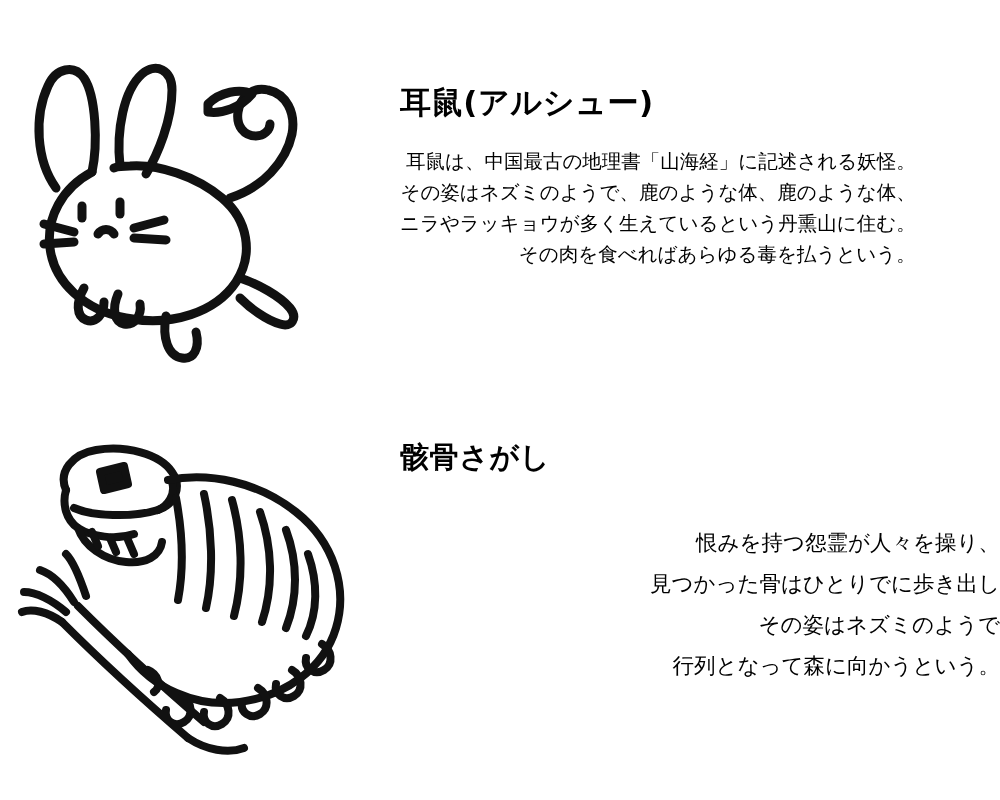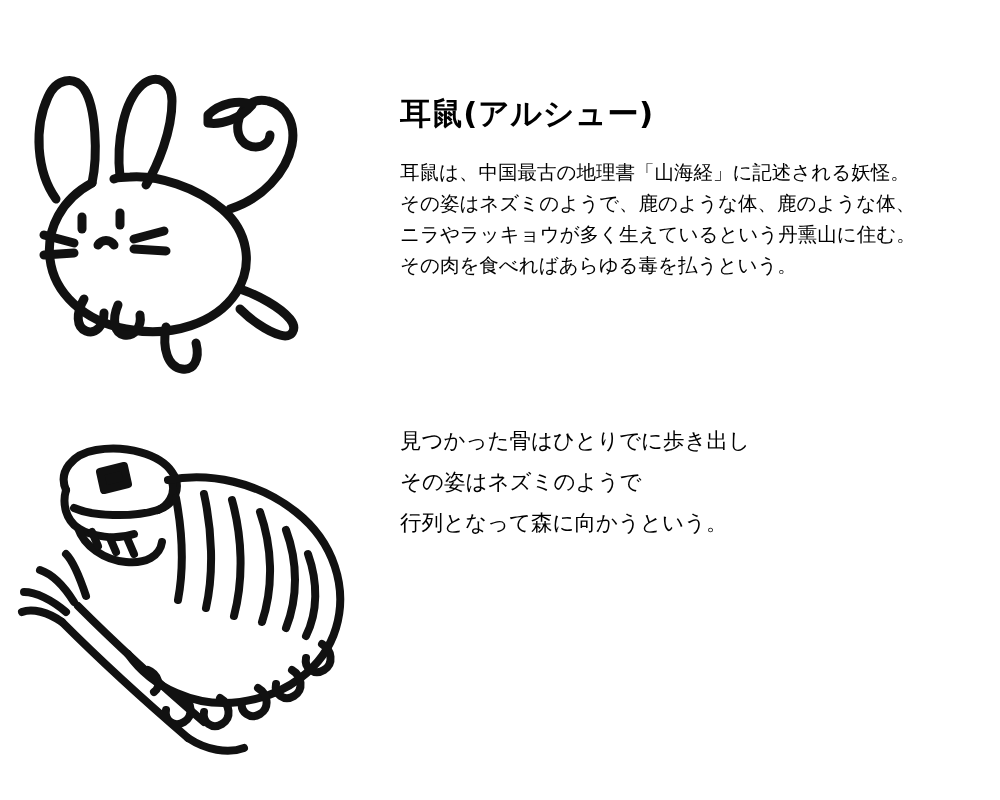--- a/index.html
+++ b/index.html
@@ -20,21 +20,21 @@
     height: 800px;
     background: #ffffff;
   }
 
   .entry {
     position: absolute;
     display: flex;
     align-items: flex-start;
   }
 
-  .entry-1 { left: 0px; top: 31px; width: 808px; }
+  .entry-1 { left: 0px; top: 20px; width: 808px; }
   .entry-2 { left: 0px; top: 420px; width: 1000px; }
 
   .art {
     flex: 0 0 auto;
     position: relative;
   }
   .art-1 { width: 400px; height: 360px; }
   .art-2 { width: 400px; height: 360px; }
 
   .text-col {
@@ -54,20 +54,21 @@
   }
   .entry-2 .entry-title {
     font-size: 29px;
     margin: 18px 0 44px 0;
   }
 
   .body-line {
     font-family: "DejaVu Sans", "Liberation Sans", sans-serif;
     color: #000000;
     white-space: nowrap;
+    text-align: right;
   }
   .entry-1 .body-line {
     font-size: 19.5px;
     line-height: 31px;
   }
   .entry-2 .body-line {
     font-size: 21.5px;
     line-height: 41px;
   }
 
@@ -166,21 +167,23 @@
           <path d="M74 182 C64 166 52 154 40 150"></path>
           <path d="M86 176 C80 158 74 142 66 134"></path>
 
           <path d="M188 318 C206 330 228 334 244 328"></path>
 
           <path d="M148 250 C158 254 162 266 154 272"></path>
         </g>
       </svg>
     </div>
     <div class="text-col">
+      <div class="entry-title">骸骨さがし</div>
       <div class="entry-body">
+        <div class="body-line">恨みを持つ怨霊が人々を操り、</div>
         <div class="body-line">見つかった骨はひとりでに歩き出し</div>
         <div class="body-line">その姿はネズミのようで</div>
         <div class="body-line">行列となって森に向かうという。</div>
       </div>
     </div>
   </div>
 
 </div>
 
 </body></html>

